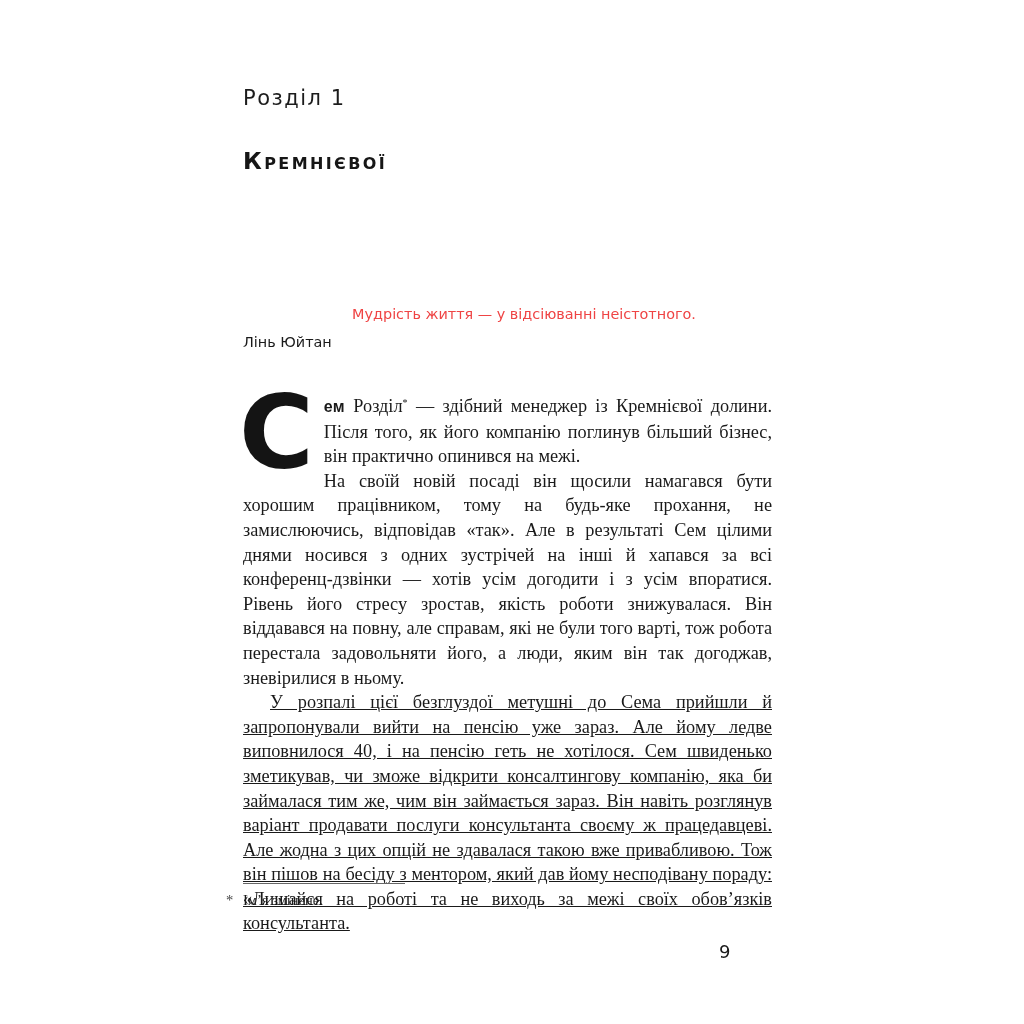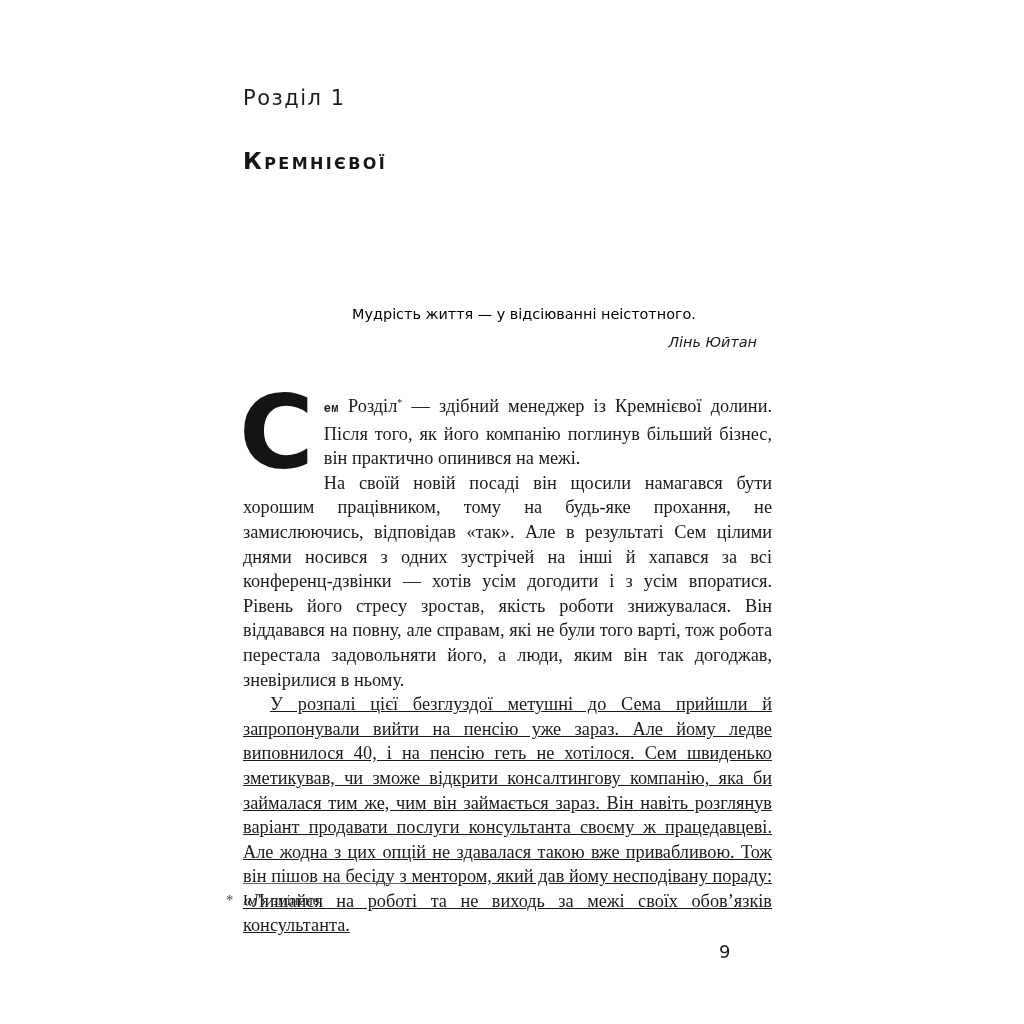--- a/index.html
+++ b/index.html
@@ -47,28 +47,26 @@
       position: absolute;
       left: 243px;
       width: 528px;
       top: 302px;
       font-family: "DejaVu Sans", sans-serif;
       margin: 0;
     }
     .epigraph-quote {
       text-align: center;
       font-size: 14.4px;
-      color: #000000;
+      color: #ef4444;
       padding-left: 34px;
       margin: 0;
       line-height: 24px;
     }
     .epigraph-author {
-      text-align: right;
-      font-style: italic;
       font-size: 14.4px;
       color: #1a1a1a;
       margin: 0;
       margin-top: 4px;
       padding-right: 14px;
       line-height: 24px;
     }
     .body-text {
       position: absolute;
       left: 243px;
@@ -93,23 +91,23 @@
       font-family: "DejaVu Sans", sans-serif;
       font-weight: bold;
       font-size: 102px;
       line-height: 76px;
       height: 76px;
       margin: 4px 10px 0 -4px;
       color: #141414;
       letter-spacing: 0;
     }
     .lead-word {
-      font-family: Liberation Mono, monospace;
+      font-family: Liberation Sans, sans-serif;
       font-weight: bold;
-      font-size: 12px;
+      font-size: 16px;
       letter-spacing: 0.3px;
     }
     .fn-mark {
       font-size: 10px;
       vertical-align: 6px;
     }
     .footnote-rule {
       position: absolute;
       left: 243px;
       top: 883px;

